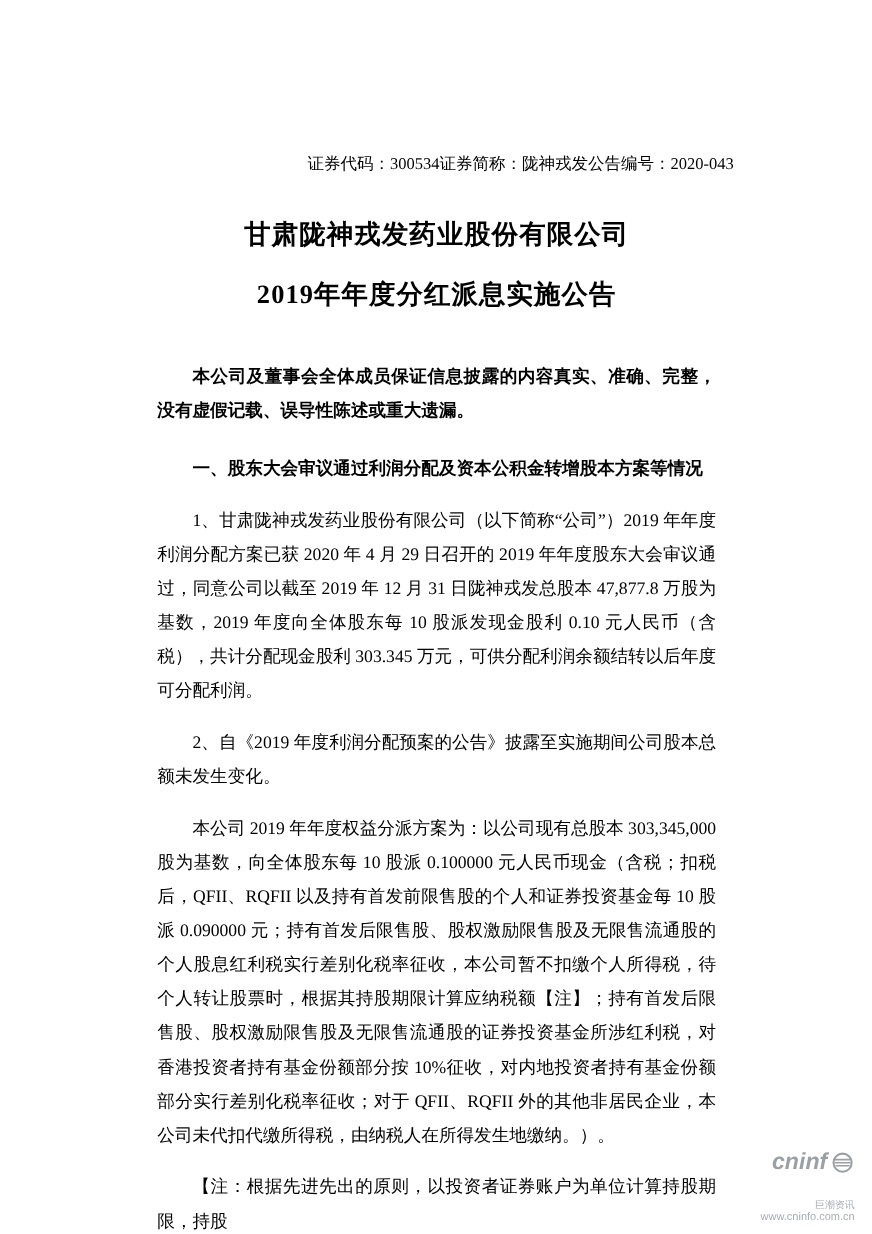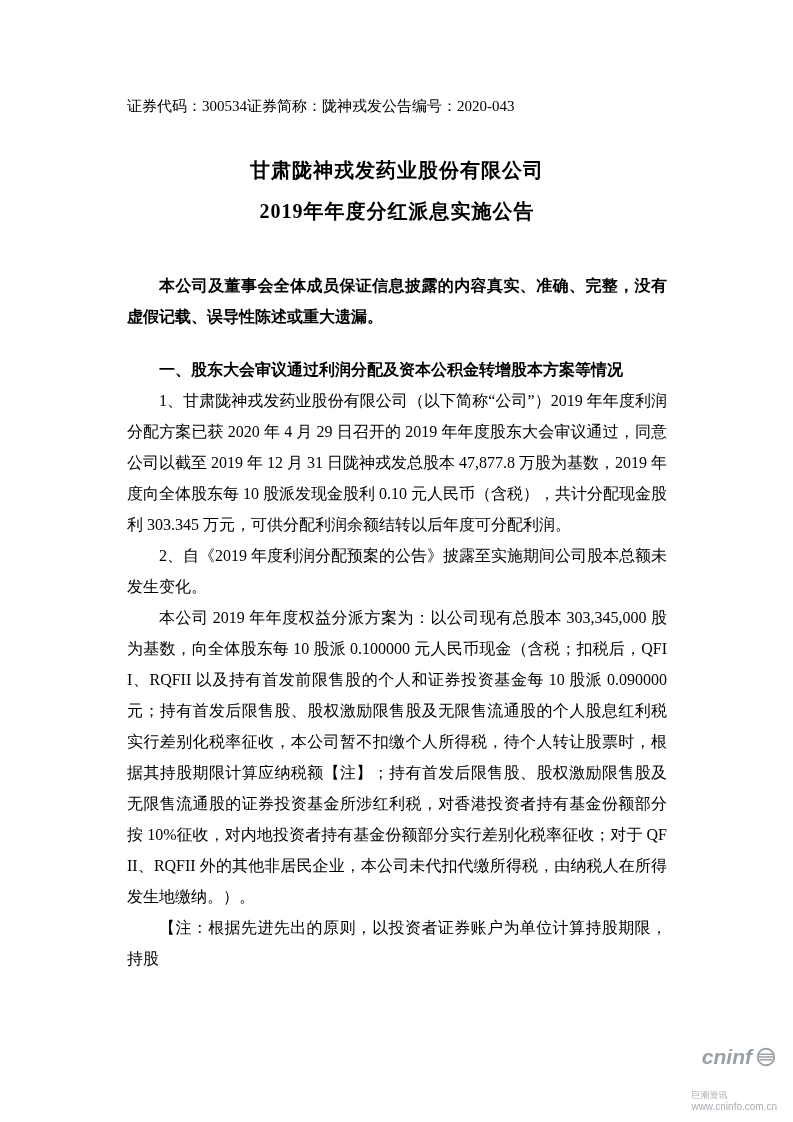--- a/index.html
+++ b/index.html
@@ -14,60 +14,61 @@
     width: 793px;
     height: 1122px;
     margin: 0 auto;
     background: #ffffff;
     box-sizing: border-box;
     padding: 96px 126px 0 127px;
     overflow: hidden;
   }
   .doc-header {
     display: flex;
-    justify-content: flex-start;
+    justify-content: flex-end;
     align-items: baseline;
     font-size: 15px;
     line-height: 20px;
     white-space: nowrap;
+    margin-top: 44px;
   }
   .titles {
     margin-top: 34px;
     text-align: center;
   }
   .title-line {
-    margin: 0;
-    font-size: 20px;
+    margin: 13px;
+    font-size: 24px;
     font-weight: bold;
     line-height: 41px;
     letter-spacing: 1px;
   }
   .para {
-    margin: 0;
+    margin: 16px;
     font-size: 16px;
     line-height: 31px;
     text-align: justify;
     text-indent: 2em;
     word-break: break-all;
   }
   .disclaimer {
     margin-top: 38px;
     font-weight: bold;
   }
   .doc-body {
     margin-top: 22px;
   }
   .para.heading {
     font-weight: bold;
   }
   .footer {
     position: absolute;
     right: 16px;
     bottom: 10px;
-    text-align: left;
+    text-align: right;
     color: #9aa0a6;
   }
   .logo-row {
     display: flex;
     align-items: center;
     justify-content: flex-end;
     gap: 3px;
   }
   .logo-text {
     font-family: "Liberation Sans", sans-serif;

